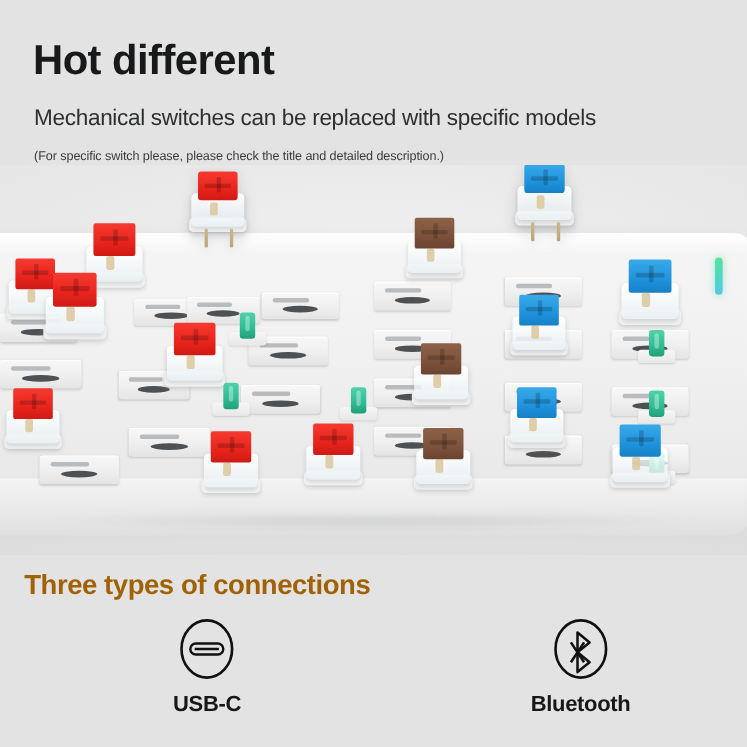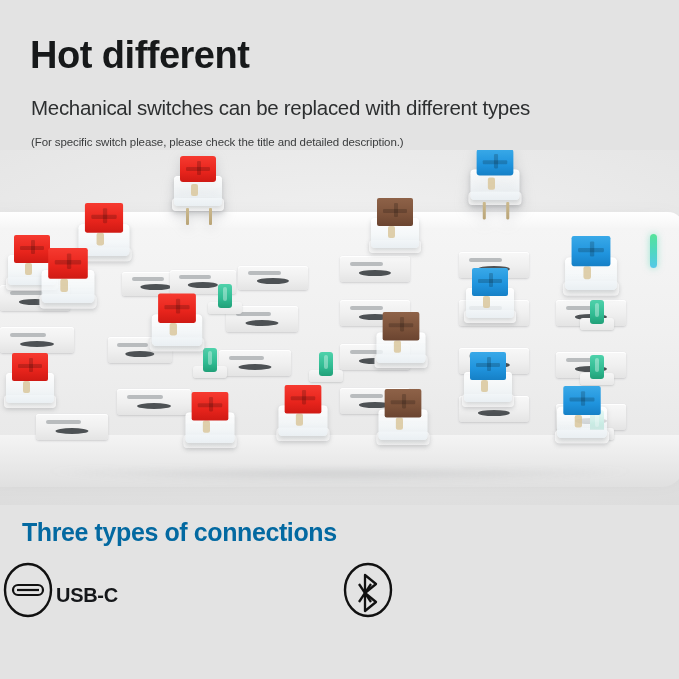--- a/index.html
+++ b/index.html
@@ -287,35 +287,36 @@
     box-shadow: 0 1px 2px rgba(150,152,156,0.4);
   }
 
   
   .section-title {
     position: absolute;
     left: 22px;
     top: 518px;
     font-size: 25px;
     font-weight: bold;
-    color: #0369a1;
+    color: #a16207;
     letter-spacing: -0.4px;
   }
   .conn-row {
     position: absolute;
     left: 0;
     top: 562px;
     width: 679px;
     display: flex;
   }
   .conn {
     flex: 1;
     display: flex;
-    flex-direction: row;
+    flex-direction: column;
     align-items: center;
+    margin-left: 37px;
   }
   .conn .ico {
     width: 56px;
     height: 56px;
     display: flex;
     align-items: center;
     justify-content: center;
   }
   .conn .cap {
     margin-top: 11px;
@@ -324,21 +325,21 @@
     color: #15171a;
     letter-spacing: -0.3px;
   }
 </style>
 </head>
 <body>
 
 <div id="page">
 
   <div class="headline">Hot different</div>
-  <div class="subhead">Mechanical switches can be replaced with different types</div>
+  <div class="subhead">Mechanical switches can be replaced with specific models</div>
   <div class="note">(For specific switch please, please check the title and detailed description.)</div>
 
   <div class="photo">
     <div class="photo-bg"></div>
     <div class="kb-body"></div>
     <div class="kb-plate"></div>
     <div class="kb-top-bezel"></div>
     <div class="kb-front"></div>
     <div class="kb-shadow"></div>
     <div class="led-strip"></div>
@@ -575,16 +576,17 @@
 
     <div class="conn">
       <div class="ico">
         <svg width="56" height="56" viewBox="0 0 56 56">
           <ellipse cx="28" cy="28" rx="23" ry="26" fill="none" stroke="#111" stroke-width="2.4"></ellipse>
           <path d="M25 13 L36 22 L25 31 L25 13 Z M25 31 L36 40 L25 49 L25 31 Z" fill="none" stroke="#111" stroke-width="2.3" stroke-linejoin="round"></path>
           <line x1="19" y1="22" x2="31" y2="40" stroke="#111" stroke-width="2.3"></line>
           <line x1="19" y1="40" x2="31" y2="22" stroke="#111" stroke-width="2.3"></line>
         </svg>
       </div>
+      <div class="cap">Bluetooth</div>
     </div>
 
   </div>
 </div>
 
 </body></html>

